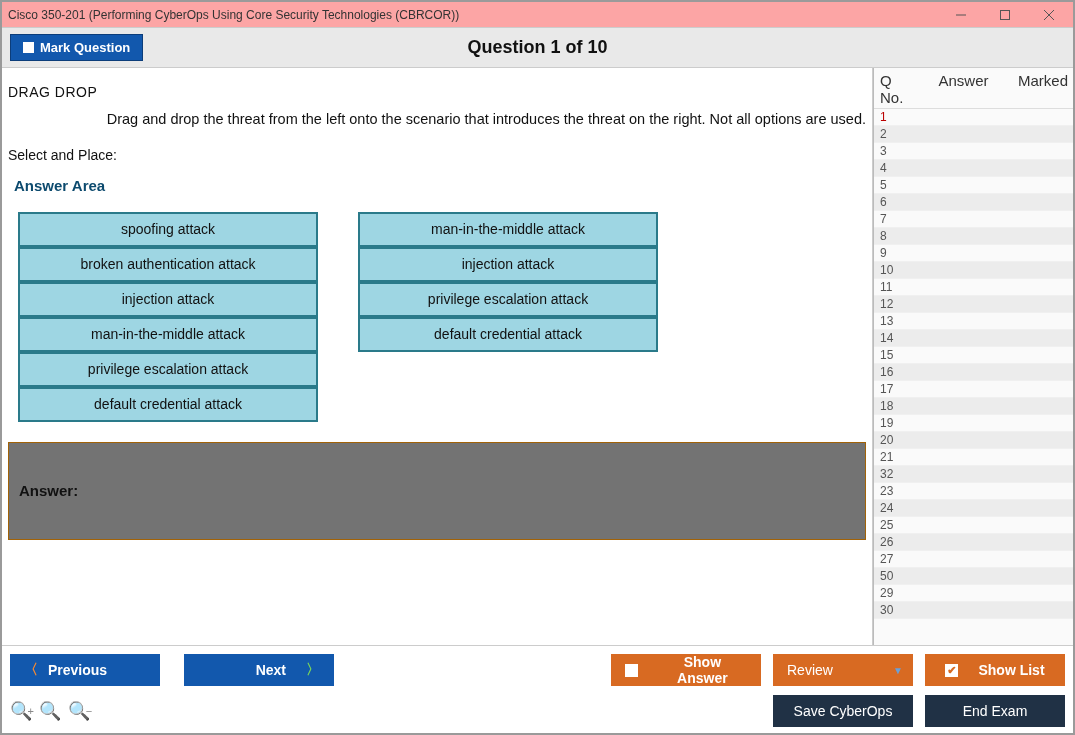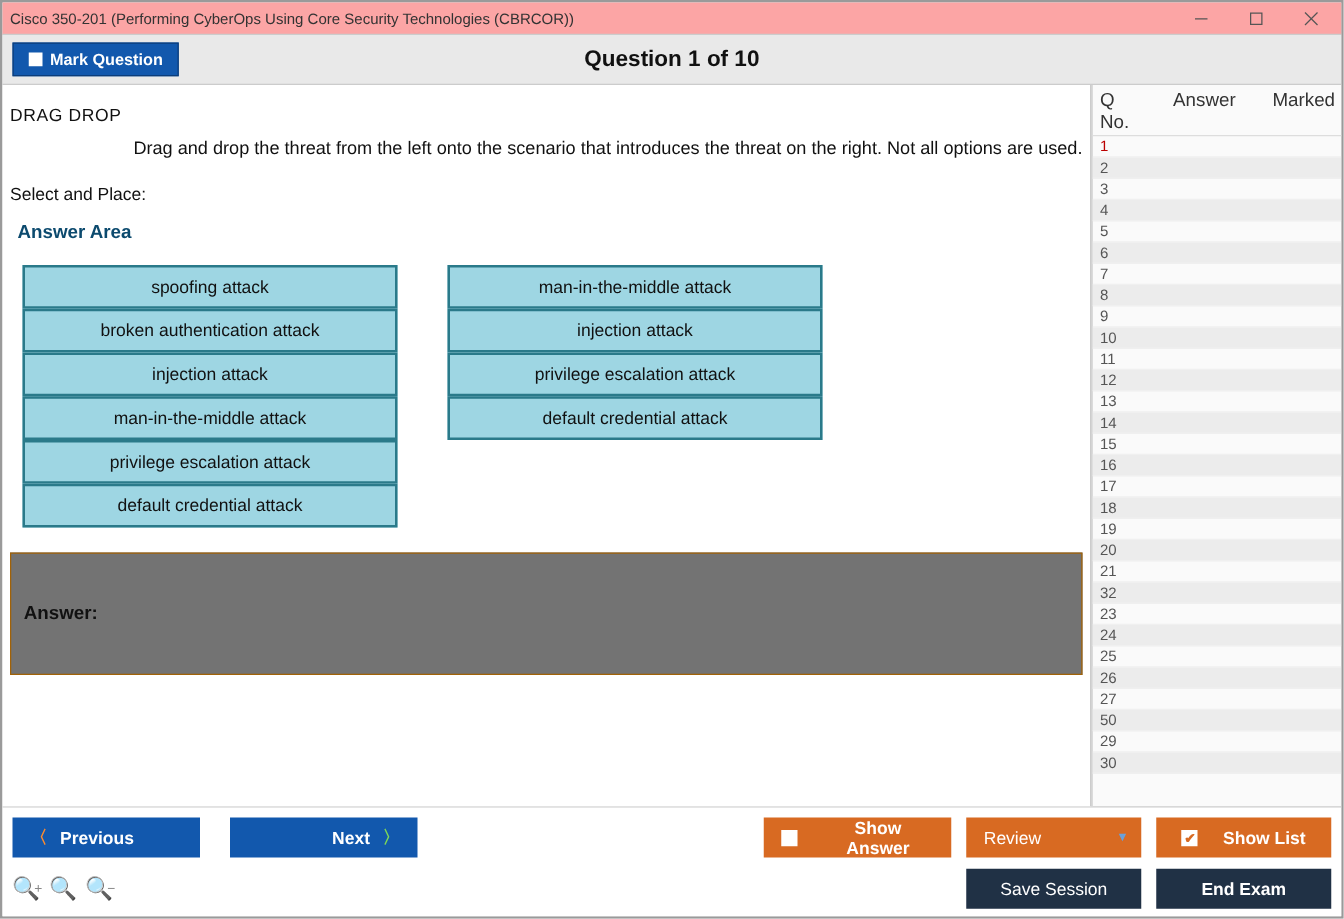--- a/index.html
+++ b/index.html
@@ -287,21 +287,21 @@
 
   </div>
 
   <div class="footer">
     <div class="footer-row top">
       <div class="footer-left">
         <button class="btn blue" style="justify-content:flex-start; gap:10px;">
           <span class="arrow-l">〈</span>
           <span>Previous</span>
         </button>
-        <button class="btn blue" style="justify-content:flex-end; gap:10px;">
+        <button class="btn blue" style="justify-content:flex-end; ">
           <span>Next</span>
           <span class="arrow-r">〉</span>
         </button>
       </div>
       <div class="footer-right">
         <button class="btn orange" style="width:150px;">
           <span class="box2"></span>
           <span>Show Answer</span>
         </button>
         <button class="btn orange review">
@@ -323,22 +323,22 @@
         <span>
             <span class="mag">🔍</span>
           </span>
         <span>
             <span class="mag">🔍</span>
             <sub style="font-size:11px;margin-left:-6px;">−</sub>
           </span>
       </div>
       <div class="footer-right">
         <button class="btn navy" style="width:140px; font-weight:normal;">
-          <span>Save Session</span>
-        </button>
-        <button class="btn navy" style="width:140px; font-weight:bold;">
+          <span>Save CyberOps</span>
+        </button>
+        <button class="btn navy" style="width:140px; font-weight:normal;">
           <span>End Exam</span>
         </button>
       </div>
     </div>
   </div>
 
 </div>
 
 </body></html>

